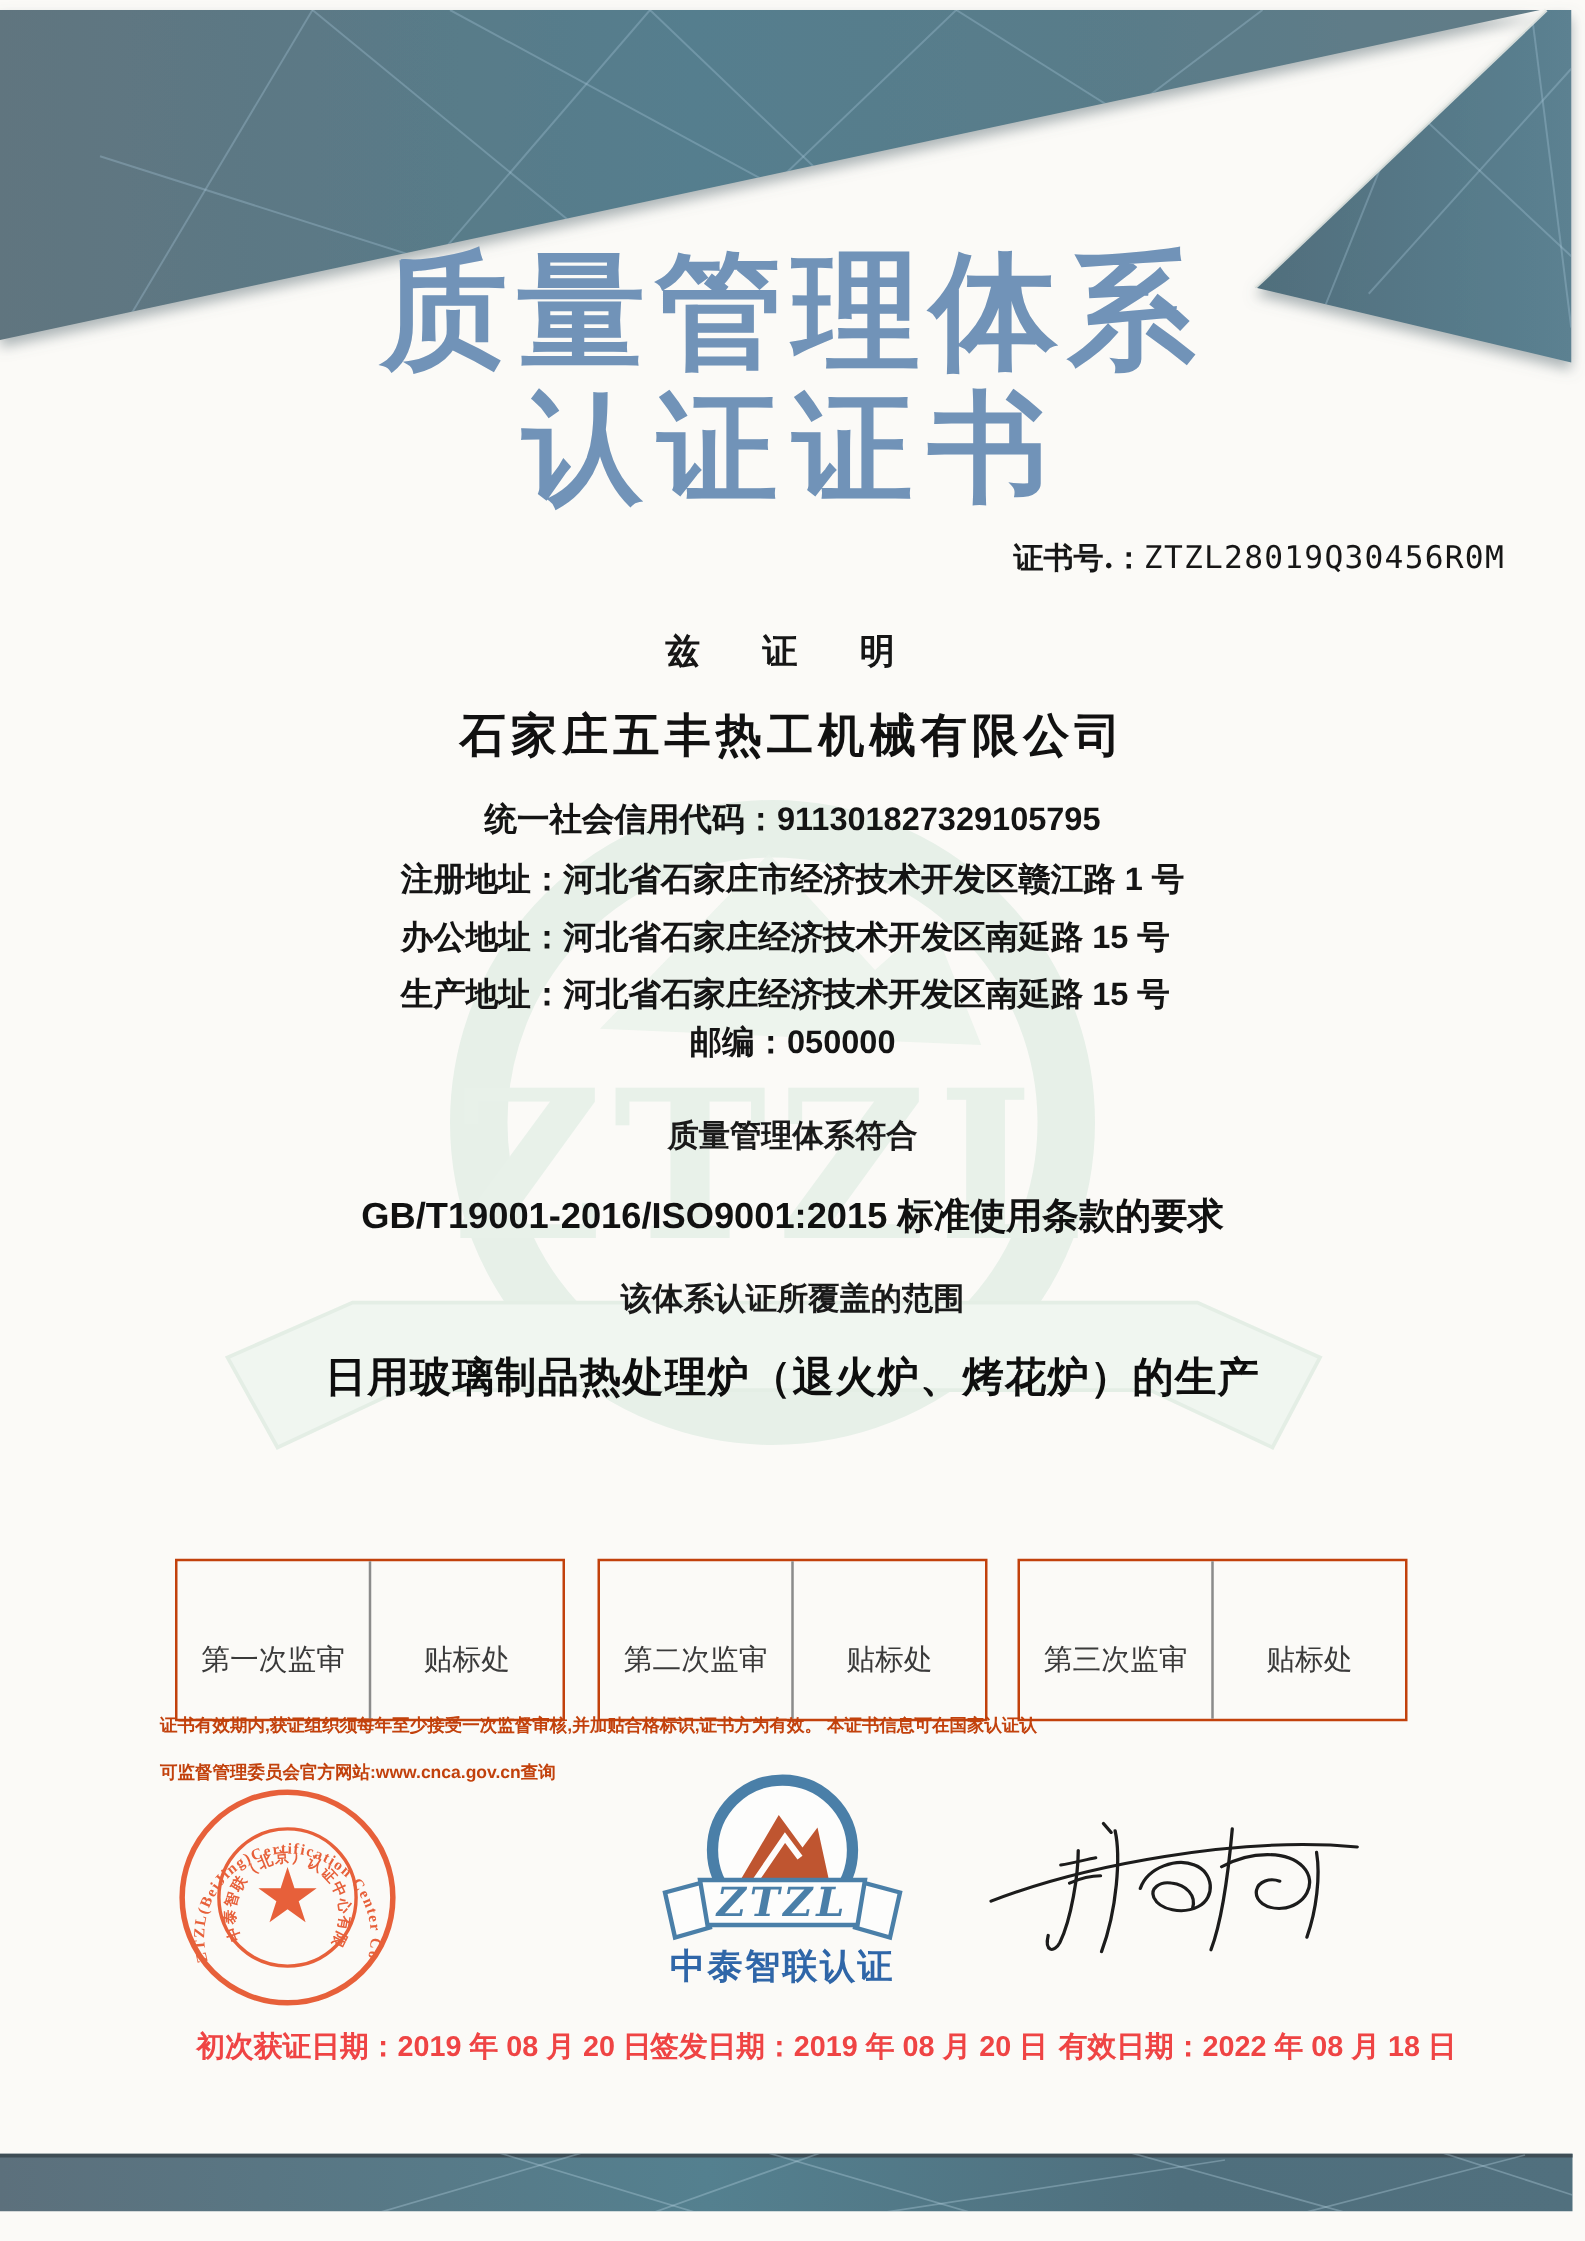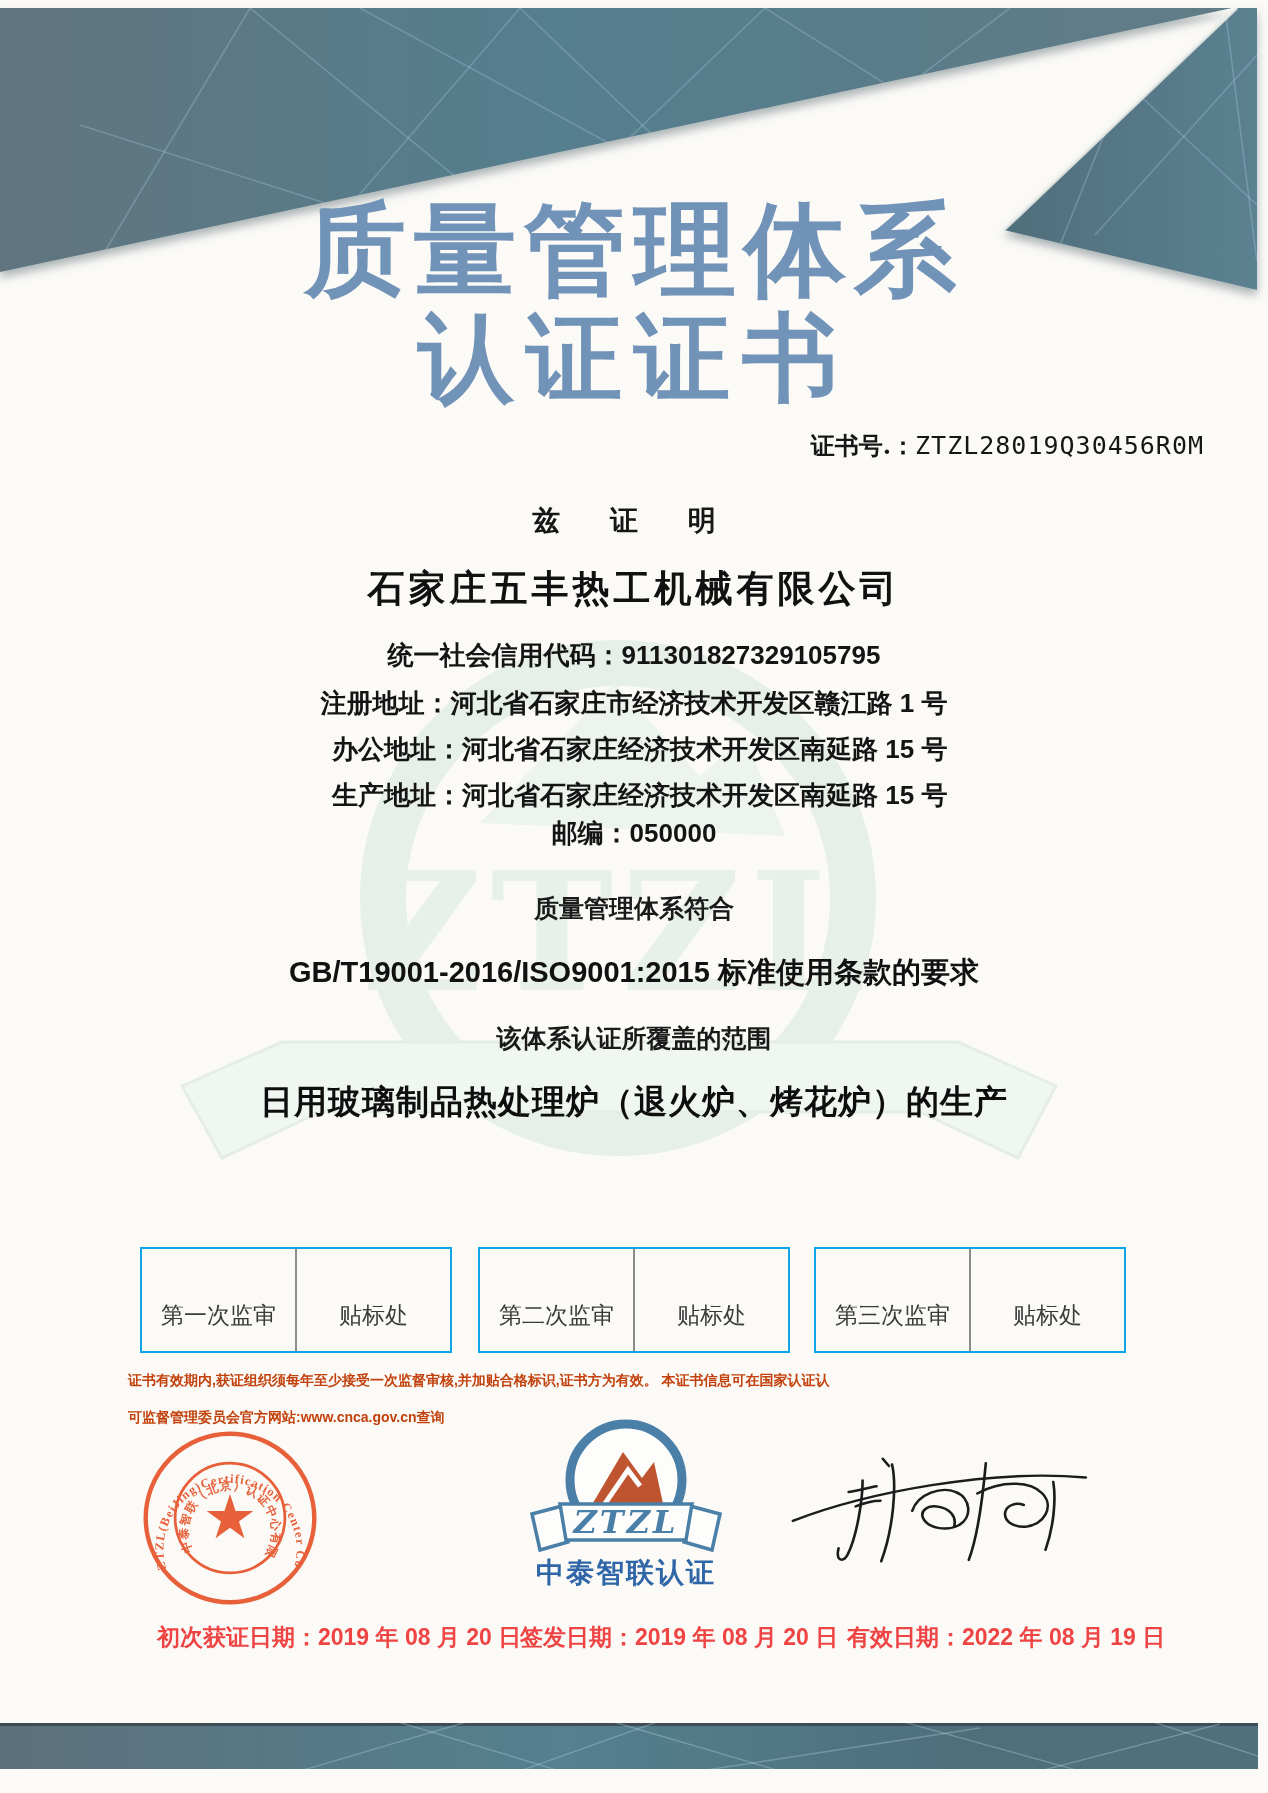--- a/index.html
+++ b/index.html
@@ -32,32 +32,32 @@
   .certno .mono { font-family:"DejaVu Sans Mono", monospace; font-weight:500; font-size:25px; letter-spacing:1px; }
 
   .statement {
     top:502px; font-family:"DejaVu Serif", serif; font-size:28px; font-weight:600;
     letter-spacing:20px; color:#161616;
   }
   .company { top:564px; font-size:37px; font-weight:700; letter-spacing:4px; color:#111; }
   .creditcode { top:638px; font-size:26px; font-weight:700; color:#141414; }
 
   .addr-wrap { top:680px; }
-  .addr-inner { display:inline-block; text-align:right; line-height:46px; font-size:26px; font-weight:700; color:#141414; }
+  .addr-inner { display:inline-block; text-align:left; line-height:46px; font-size:26px; font-weight:700; color:#141414; }
   .postcode { top:816px; font-size:26px; font-weight:700; color:#141414; }
 
   .conformity { top:892px; font-size:25px; font-weight:600; color:#1a1a1a; }
   .standard { top:953px; font-size:29px; font-weight:700; color:#111; }
   .scope-heading { top:1022px; font-size:25px; font-weight:600; color:#1a1a1a; }
   .scope { top:1080px; font-size:33px; font-weight:700; color:#0e0e0e; letter-spacing:1px;text-align:center; }
 
   
   .audit-box {
-    position:absolute; top:1247px; width:312px; height:106px;
-    border:2px solid #0ea5e9; display:flex; background:transparent;
+    position:absolute; top:1247px; width:312px; height:130px;
+    border:2px solid #c2410c; display:flex; background:transparent;
   }
   .audit-cell {
     flex:1; display:flex; align-items:center; justify-content:center;
     padding-top:30px; font-size:23px; color:#3a3a3a; font-weight:500;
   }
   .audit-cell.first { border-right:2px solid #8b8b8b; }
 
   .notice {
     top:1362px; left:128px; width:1030px; font-size:14px; font-weight:700;
     color:#c2410c; line-height:37px; text-align:justify;
@@ -228,21 +228,21 @@
     </g>
   </svg>
 
   <div class="date-group" style="left:157px">
     <span>初次获证日期：</span><span>2019 年 08 月 20 日</span>
   </div>
   <div class="date-group" style="left:520px">
     <span>签发日期：</span><span>2019 年 08 月 20 日</span>
   </div>
   <div class="date-group" style="left:847px">
-    <span>有效日期：</span><span>2022 年 08 月 19 日</span>
+    <span>有效日期：</span><span>2022 年 08 月 18 日</span>
   </div>
 
 
   <svg class="band-bottom-svg" width="1268" height="77" viewBox="0 0 1268 77">
     <defs>
       <linearGradient id="bandB" x1="0" y1="0" x2="1" y2="0">
         <stop offset="0" stop-color="#5c707c"></stop>
         <stop offset="0.45" stop-color="#54808f"></stop>
         <stop offset="0.75" stop-color="#4f6f7d"></stop>
         <stop offset="1" stop-color="#51707e"></stop>

